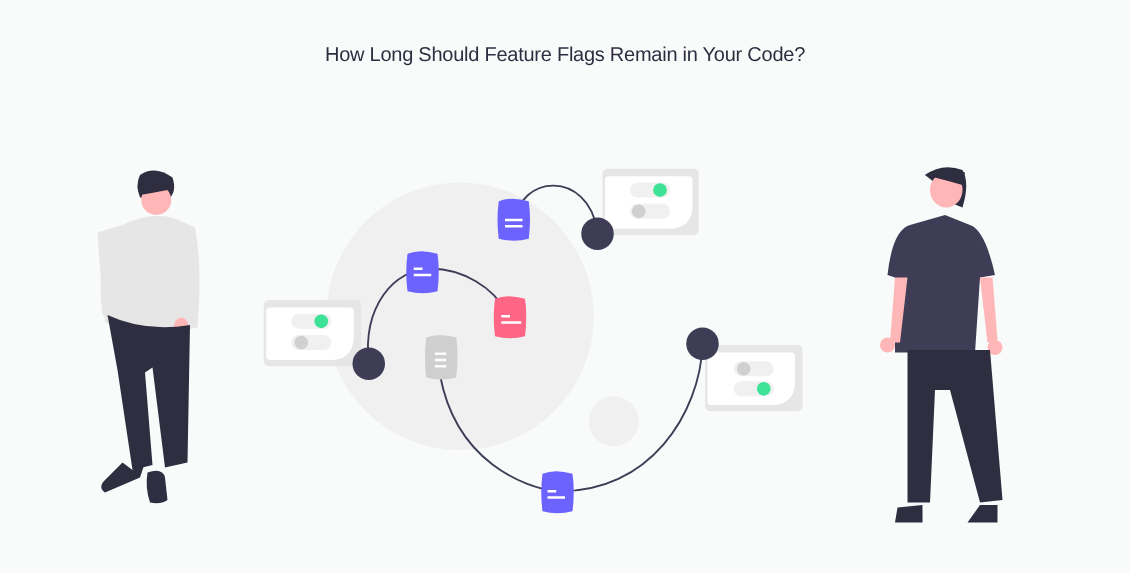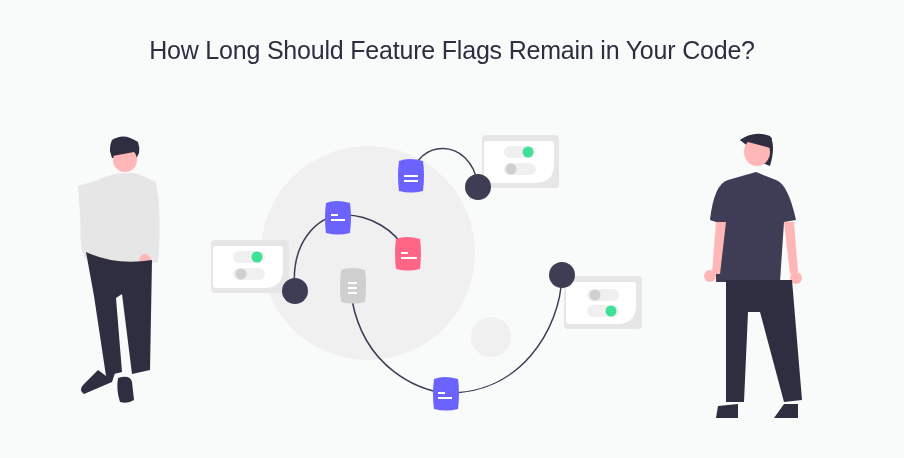--- a/index.html
+++ b/index.html
@@ -1,17 +1,17 @@
 <!DOCTYPE html>
 <html><head>
 <meta charset="utf-8">
 <style>
   html,body{margin:0;padding:0;}
   body{width:904px;height:458px;background:#f9fafa;position:relative;overflow:hidden;font-family:"Liberation Sans",sans-serif;}
-  .title{position:absolute;left:0;top:36px;width:904px;text-align:center;font-size:25px;color:#2f2e41;letter-spacing:-0.2px;}
+  .title{position:absolute;left:0;top:36px;width:904px;text-align:center;font-size:16px;color:#2f2e41;letter-spacing:-0.2px;}
   svg.art{position:absolute;left:0;top:0;}
 </style>
 </head>
 <body>
 
 <div class="title">How Long Should Feature Flags Remain in Your Code?</div>
 
 <svg class="art" width="904" height="458" viewBox="0 0 904 458">
 
   <circle cx="368" cy="253" r="107" fill="#f0f0f1"></circle>

